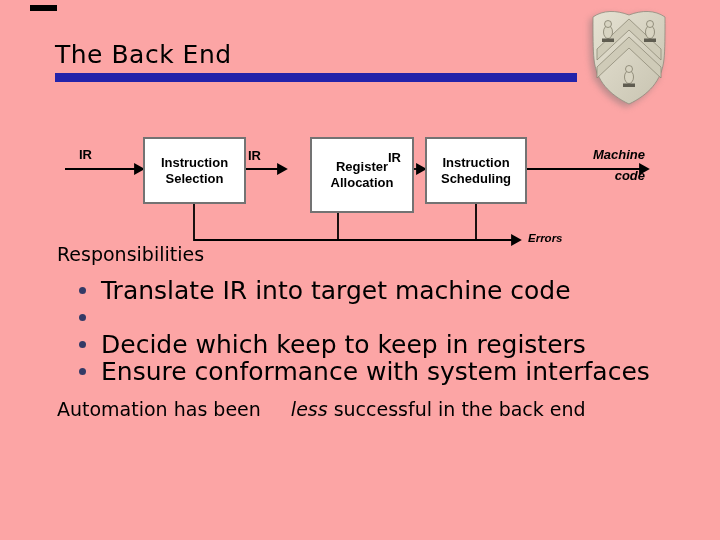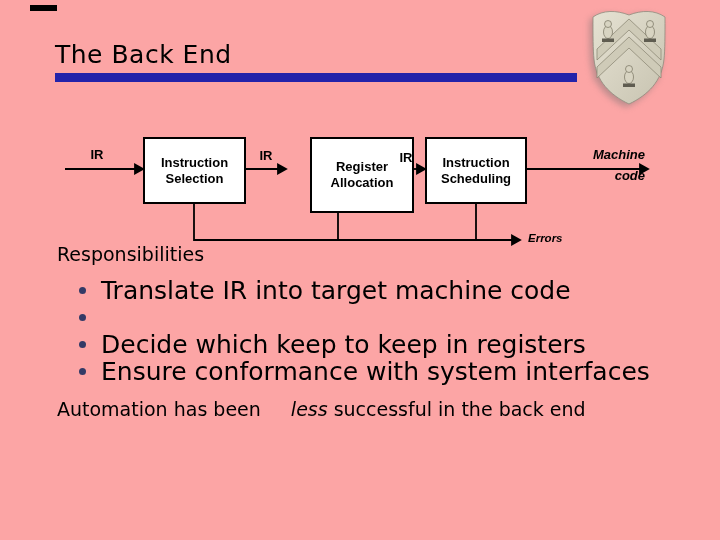--- a/index.html
+++ b/index.html
@@ -9,31 +9,31 @@
   }
   .top-mark { position:absolute; left:30px; top:5px; width:27px; height:6px; background:#000; }
   .title { position:absolute; left:55px; top:40px; font-size:25px; letter-spacing:0.5px; }
   .accent-bar { position:absolute; left:55px; top:73px; width:522px; height:9px; background:#2323aa; }
   .crest { position:absolute; left:586px; top:5px; width:86px; height:103px;
            filter: drop-shadow(-3px 3px 3px rgba(110,110,110,0.45)); }
 
   .connectors { position:absolute; left:0; top:0; width:720px; height:540px; pointer-events:none; }
 
   .stage-box {
-    position:absolute; box-sizing:border-box; border:2px solid #000000; background:#fff;
+    position:absolute; box-sizing:border-box; border:2px solid #737373; background:#fff;
     display:flex; flex-direction:column; align-items:center; justify-content:center;
     font-family:"Liberation Sans", sans-serif; font-weight:bold; font-size:13px;
     line-height:16px; text-align:center;
   }
   #box1 { left:143px; top:137px; width:103px; height:67px; }
   #box2 { left:286px; top:137px; width:104px; height:76px;margin-left:24px; }
   #box3 { left:425px; top:137px; width:102px; height:67px; }
 
   .ir-label {
-    position:absolute; width:36px; text-align:center;
+    position:absolute; width:36px; text-align:left;
     font-family:"Liberation Sans", sans-serif; font-weight:bold; font-size:13px;
   }
   #ir1 { left:79px;  top:147px; }
   #ir2 { left:248px; top:148px; }
   #ir3 { left:388px; top:150px; }
 
   .machine-label {
     position:absolute; left:553px; top:144px; width:92px; text-align:right;
     font-family:"Liberation Sans", sans-serif; font-weight:bold; font-style:italic;
     font-size:13px; line-height:21px;

